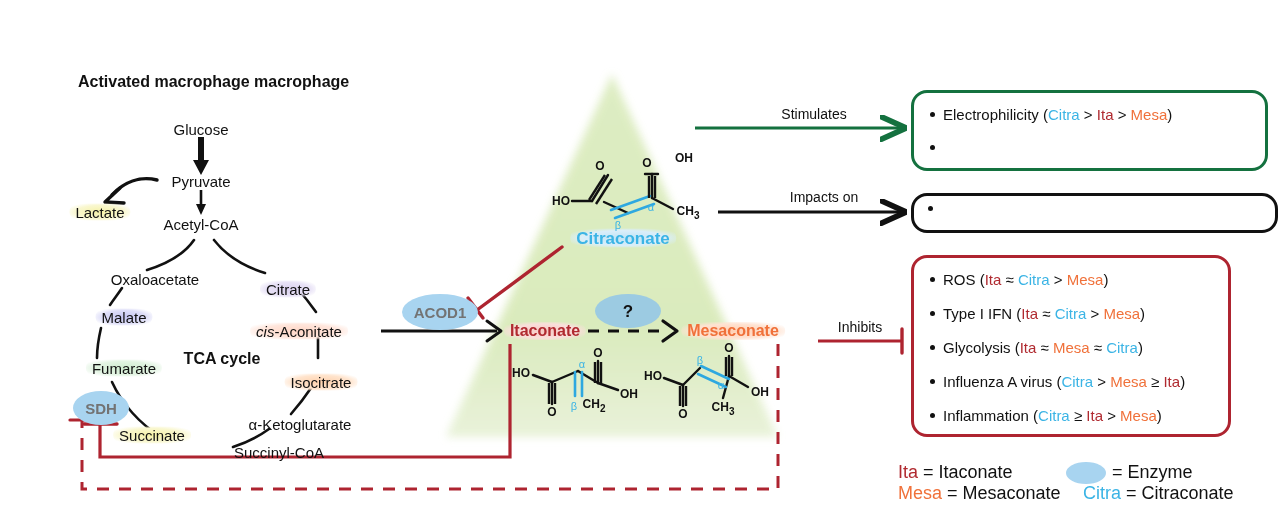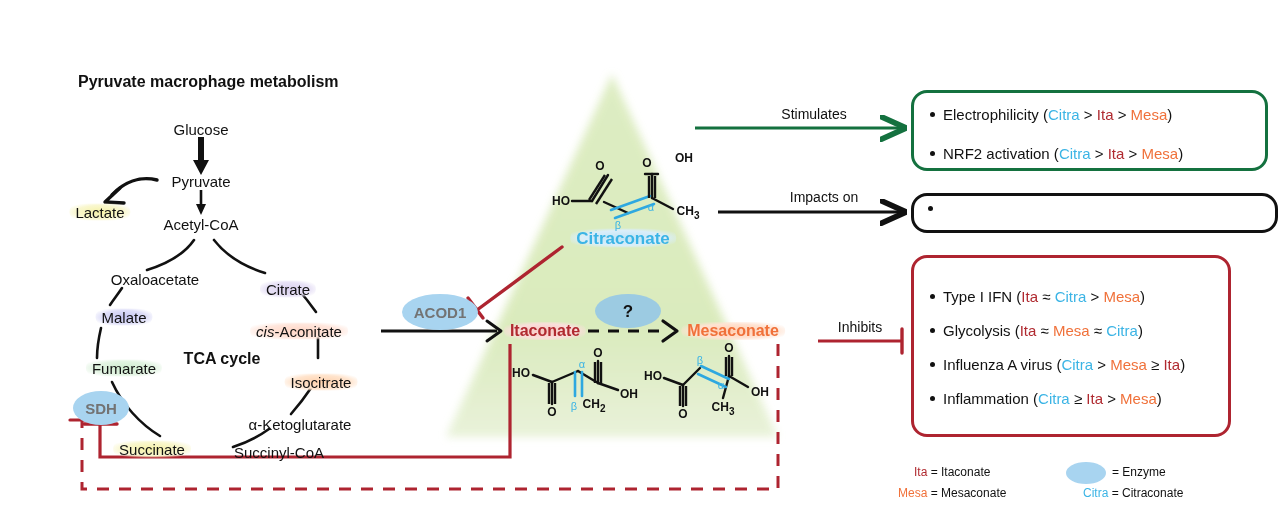--- a/index.html
+++ b/index.html
@@ -26,21 +26,21 @@
   .mesa{color:#f0713a;}
   .citra{color:#3bb4e5;}
   .enz{color:#737373;font-weight:bold;font-size:15px;}
   .box{position:absolute;box-sizing:border-box;background:#fff;border-radius:16px;}
   .box-green{border:3px solid #14713f;}
   .box-black{border:3px solid #111;}
   .box-red{border:3px solid #ae2430;}
   .bullet-row{display:flex;align-items:center;gap:8px;font-size:15px;}
   .dot{width:5px;height:5px;border-radius:50%;background:#111;flex:0 0 auto;}
   .arrow-lbl{font-size:14px;}
-  .legend{position:absolute;font-size:12px;line-height:21px;text-align:center;}
+  .legend{position:absolute;font-size:18px;line-height:21px;}
   sub{font-size:10px;}
 </style>
 </head>
 <body>
 
 <div class="canvas">
 
   <svg class="layer">
     <defs>
       <linearGradient id="triFade" x1="0" y1="0" x2="0" y2="1">
@@ -181,34 +181,34 @@
       <line x1="726" y1="376" x2="726" y2="357"></line>
       <line x1="732" y1="376" x2="732" y2="357"></line>
     </g>
 
     <ellipse cx="440" cy="312" rx="38" ry="18" fill="#a8d4f0"></ellipse>
     <ellipse cx="101" cy="408" rx="28" ry="17" fill="#a8d4f0"></ellipse>
     <ellipse cx="628" cy="311" rx="33" ry="17" fill="#9ccbe2"></ellipse>
     <ellipse cx="1086" cy="473" rx="20" ry="11" fill="#a8d4f0"></ellipse>
   </svg>
 
-  <div class="lbl title" style="left:78px;top:74px;">Pyruvate macrophage metabolism</div>
+  <div class="lbl title" style="left:78px;top:74px;">Activated macrophage macrophage</div>
 
   <div class="lbl ctr" style="left:201px;top:129px;">Glucose</div>
   <div class="lbl ctr" style="left:201px;top:181px;">Pyruvate</div>
   <div class="lbl ctr" style="left:201px;top:224px;">Acetyl-CoA</div>
   <div class="lbl ctr glow g-yellow" style="left:100px;top:212px;">Lactate</div>
 
   <div class="lbl ctr" style="left:155px;top:279px;">Oxaloacetate</div>
   <div class="lbl ctr glow g-purple" style="left:288px;top:289px;">Citrate</div>
   <div class="lbl ctr glow g-salmon" style="left:299px;top:331px;"><span class="italic">cis</span><span>-Aconitate</span></div>
   <div class="lbl ctr glow g-orange" style="left:321px;top:382px;">Isocitrate</div>
   <div class="lbl ctr" style="left:300px;top:424px;">α-Ketoglutarate</div>
   <div class="lbl ctr" style="left:279px;top:452px;">Succinyl-CoA</div>
-  <div class="lbl ctr glow g-yellow" style="left:152px;top:449px;">Succinate</div>
+  <div class="lbl ctr glow g-yellow" style="left:152px;top:435px;">Succinate</div>
   <div class="lbl ctr glow g-green" style="left:124px;top:368px;">Fumarate</div>
   <div class="lbl ctr glow g-blue" style="left:124px;top:317px;">Malate</div>
   <div class="lbl ctr bold" style="left:222px;top:359px;font-size:16px;">TCA cycle</div>
 
   <div class="lbl ctr enz" style="left:440px;top:312px;">ACOD1</div>
   <div class="lbl ctr enz" style="left:101px;top:408px;">SDH</div>
   <div class="lbl ctr" style="left:628px;top:311px;font-size:17px;font-weight:bold;">?</div>
 
   <div class="lbl ctr bold glow g-red ita" style="left:545px;top:331px;font-size:16px;">Itaconate</div>
   <div class="lbl ctr bold glow g-mesa mesa" style="left:733px;top:331px;font-size:16px;">Mesaconate</div>
@@ -243,35 +243,38 @@
   <div class="lbl ctr arrow-lbl" style="left:860px;top:327px;">Inhibits</div>
 
   <div class="box box-green" style="left:911px;top:90px;width:357px;height:81px;padding:13px 16px;">
     <div id="stim-list">
         <div class="bullet-row">
           <span class="dot"></span>
           <span>Electrophilicity (<span class="citra">Citra</span><span> &gt; </span><span class="ita">Ita</span><span> &gt; </span><span class="mesa">Mesa</span>)</span>
         </div>
         <div class="bullet-row" style="margin-top: 22px;">
           <span class="dot"></span>
-          <span>NRF2 activation (<span class="citra">Citra</span><span> &gt; </span><span class="ita">Ita</span><span> &gt; </span><span class="mesa">Mesa</span>)</span>
         </div>
       </div>
   </div>
 
   <div class="box box-black" style="left:911px;top:193px;width:367px;height:40px;padding:10px 14px;">
     <div id="impacts-list">
         <div class="bullet-row">
           <span class="dot"></span>
         </div>
       </div>
   </div>
 
   <div class="box box-red" style="left:911px;top:255px;width:320px;height:182px;padding:13px 16px;">
     <div id="inhibits-list">
+        <div class="bullet-row">
+          <span class="dot"></span>
+          <span>ROS (<span class="ita">Ita</span><span> ≈ </span><span class="citra">Citra</span><span> &gt; </span><span class="mesa">Mesa</span>)</span>
+        </div>
         <div class="bullet-row" style="margin-top: 17px;">
           <span class="dot"></span>
           <span>Type I IFN (<span class="ita">Ita</span><span> ≈ </span><span class="citra">Citra</span><span> &gt; </span><span class="mesa">Mesa</span>)</span>
         </div>
         <div class="bullet-row" style="margin-top: 17px;">
           <span class="dot"></span>
           <span>Glycolysis (<span class="ita">Ita</span><span> ≈ </span><span class="mesa">Mesa</span><span> ≈ </span><span class="citra">Citra</span>)</span>
         </div>
         <div class="bullet-row" style="margin-top: 17px;">
           <span class="dot"></span>

